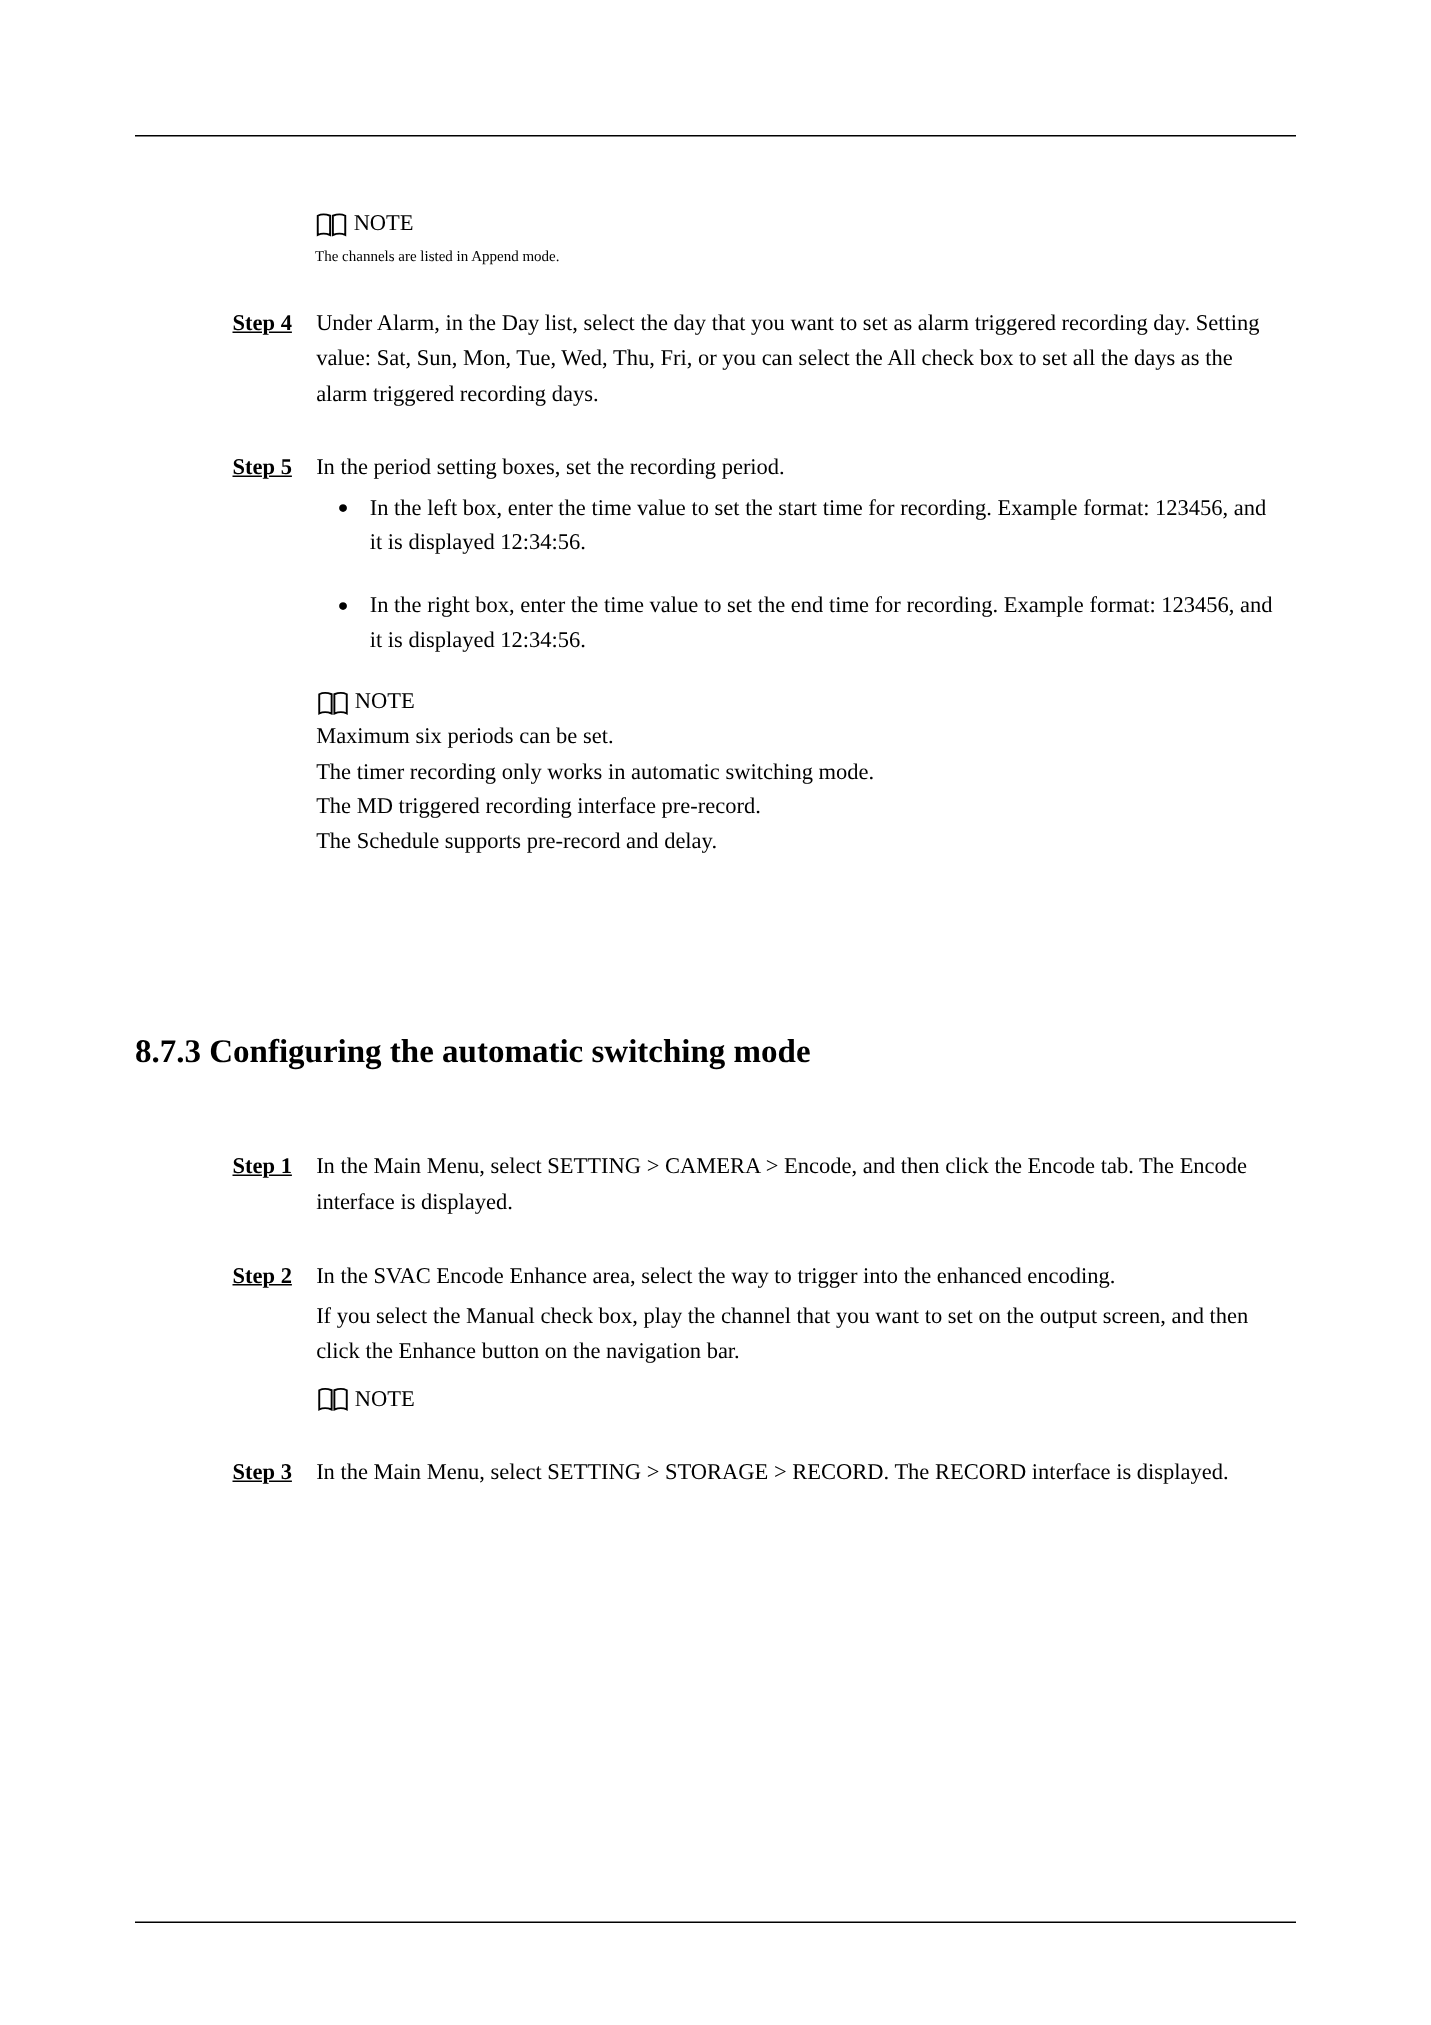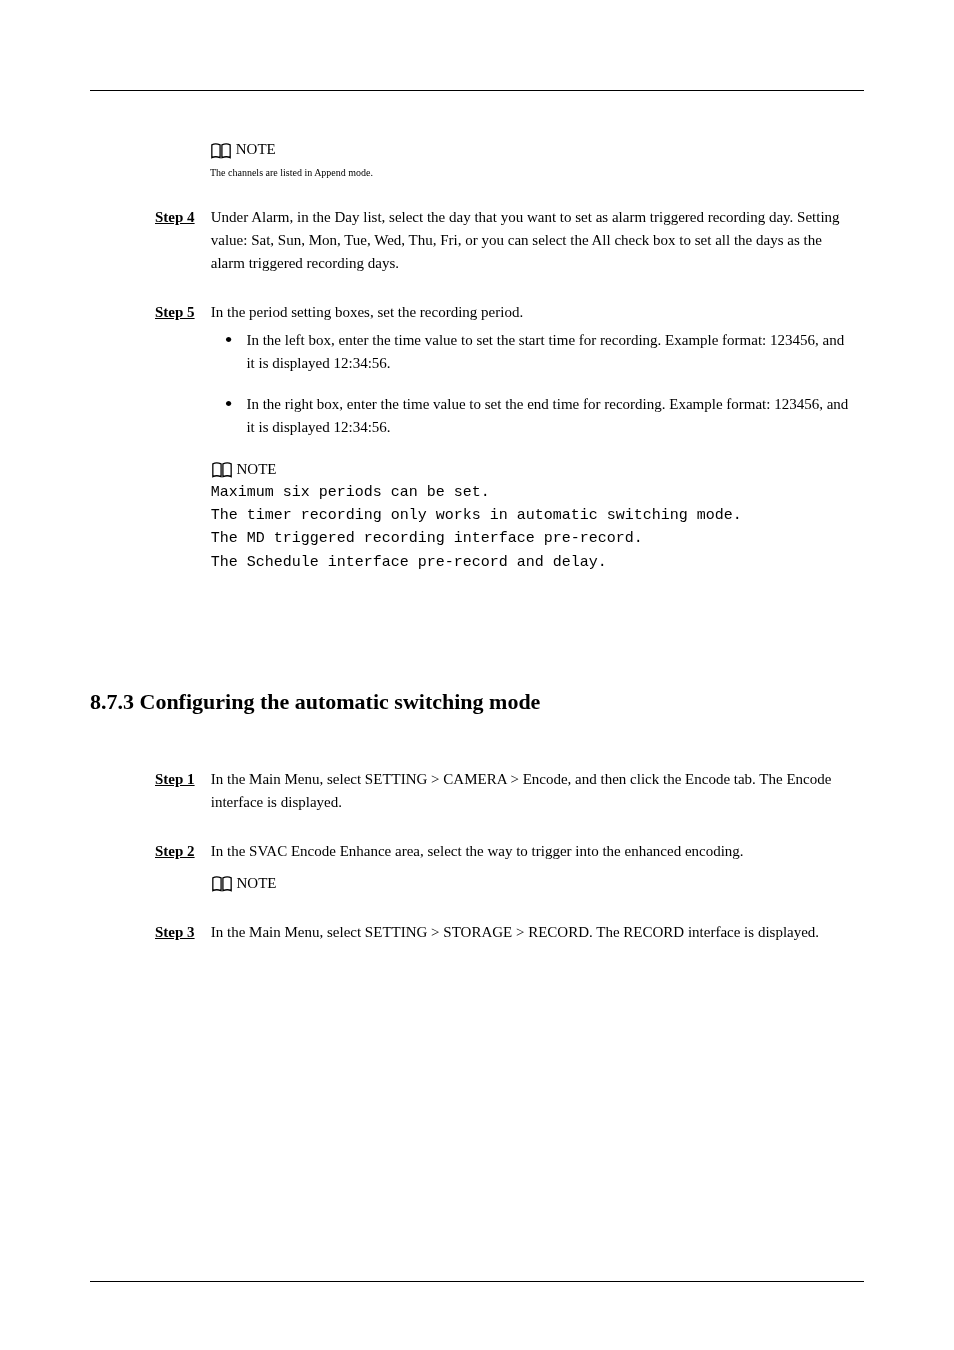--- a/index.html
+++ b/index.html
@@ -128,40 +128,41 @@
           </div>
         </div>
         <div style="margin-top:8px;">
           <span class="note-icon">
             <svg viewBox="0 0 24 18">
                 <path d="M2 2 Q6 0 11 2 L11 16 Q6 14 2 16 Z M13 2 Q18 0 22 2 L22 16 Q18 14 13 16 Z" fill="none" stroke="#000" stroke-width="1.4"></path>
               </svg>
           </span>
           <span>NOTE</span>
         </div>
-        <div style="line-height:1.55;font-family:Liberation Mono, monospace;">
+        <div style="line-height:1.55;">
           <div>Maximum six periods can be set.</div>
           <div>The timer recording only works in automatic switching mode.</div>
           <div>The MD triggered recording interface pre-record.</div>
-          <div>The Schedule interface pre-record and delay.</div>
+          <div>The Schedule supports pre-record and delay.</div>
         </div>
       </span>
     </div>
 
     <div class="heading">8.7.3 Configuring the automatic switching mode</div>
 
     <div class="step-block">
       <span class="step-label">Step 1</span>
       <span class="step-body">In the Main Menu, select SETTING &gt; CAMERA &gt; Encode, and then click the Encode tab. The Encode interface is displayed.</span>
     </div>
 
     <div class="step-block">
       <span class="step-label">Step 2</span>
       <span class="step-body">
         <span>In the SVAC Encode Enhance area, select the way to trigger into the enhanced encoding.</span>
+        <div style="margin-top:4px;">If you select the Manual check box, play the channel that you want to set on the output screen, and then click the Enhance button on the navigation bar.</div>
         <div style="margin-top:8px;">
           <span class="note-icon">
             <svg viewBox="0 0 24 18">
                 <path d="M2 2 Q6 0 11 2 L11 16 Q6 14 2 16 Z M13 2 Q18 0 22 2 L22 16 Q18 14 13 16 Z" fill="none" stroke="#000" stroke-width="1.4"></path>
               </svg>
           </span>
           <span>NOTE</span>
         </div>
       </span>
     </div>

